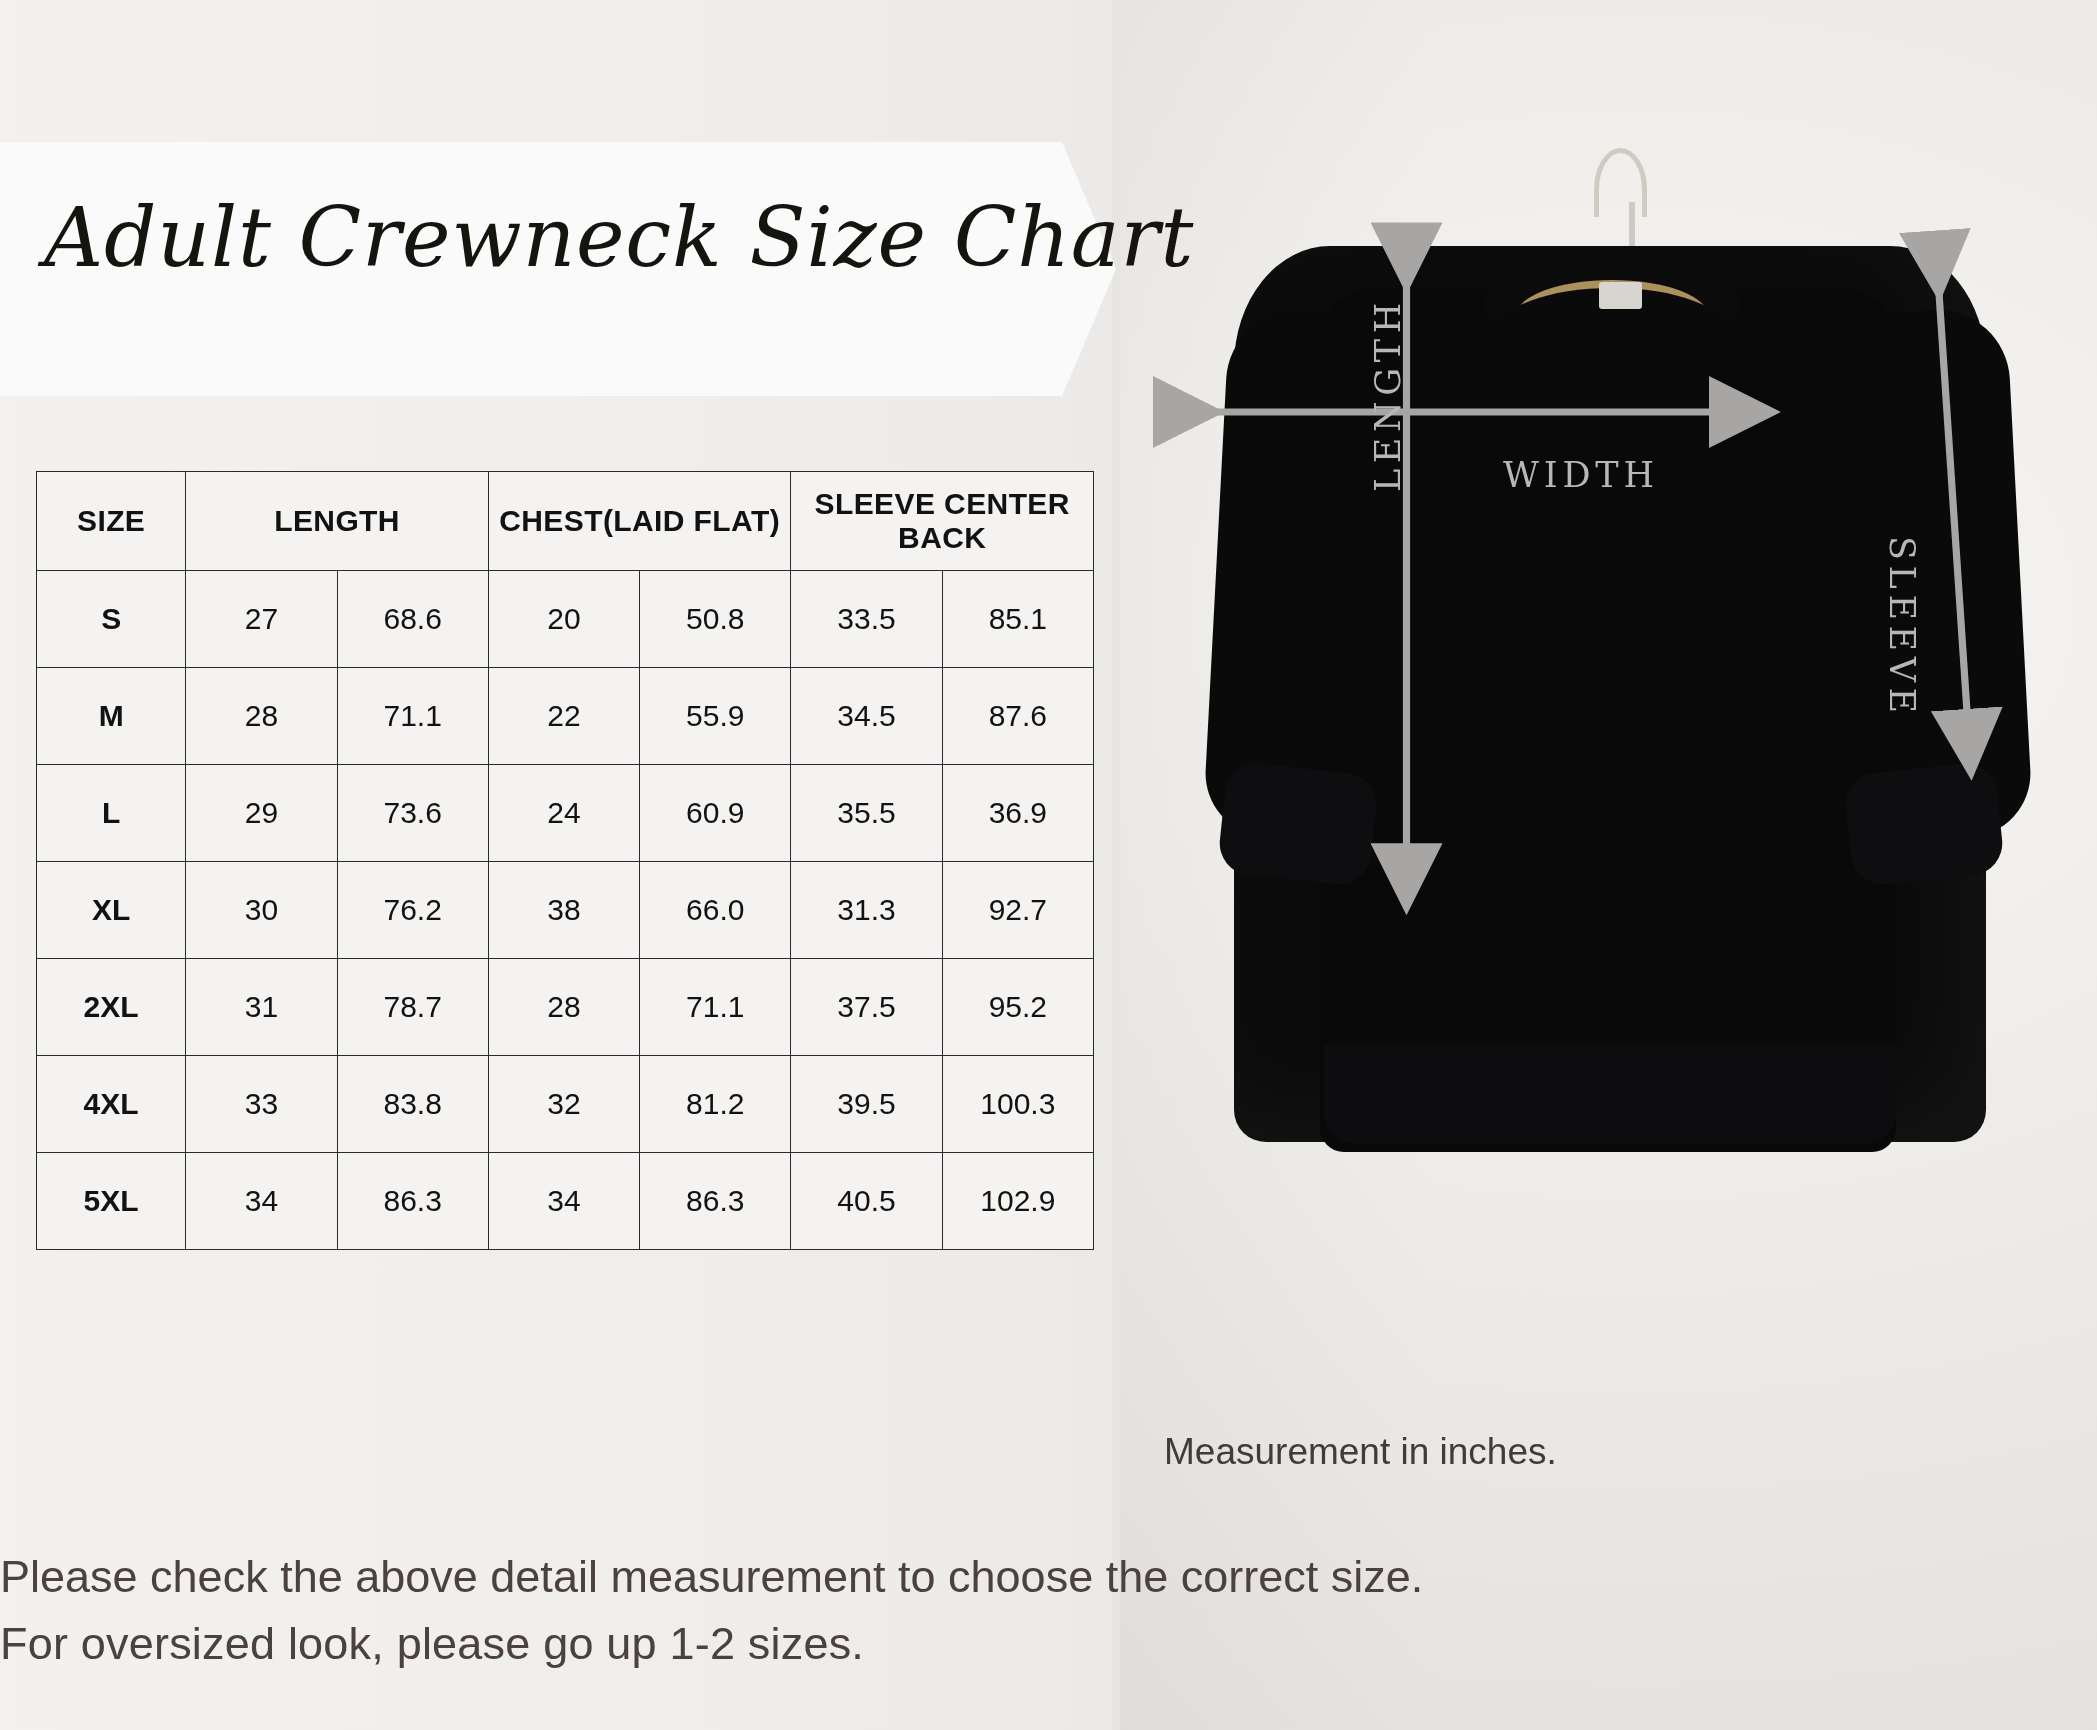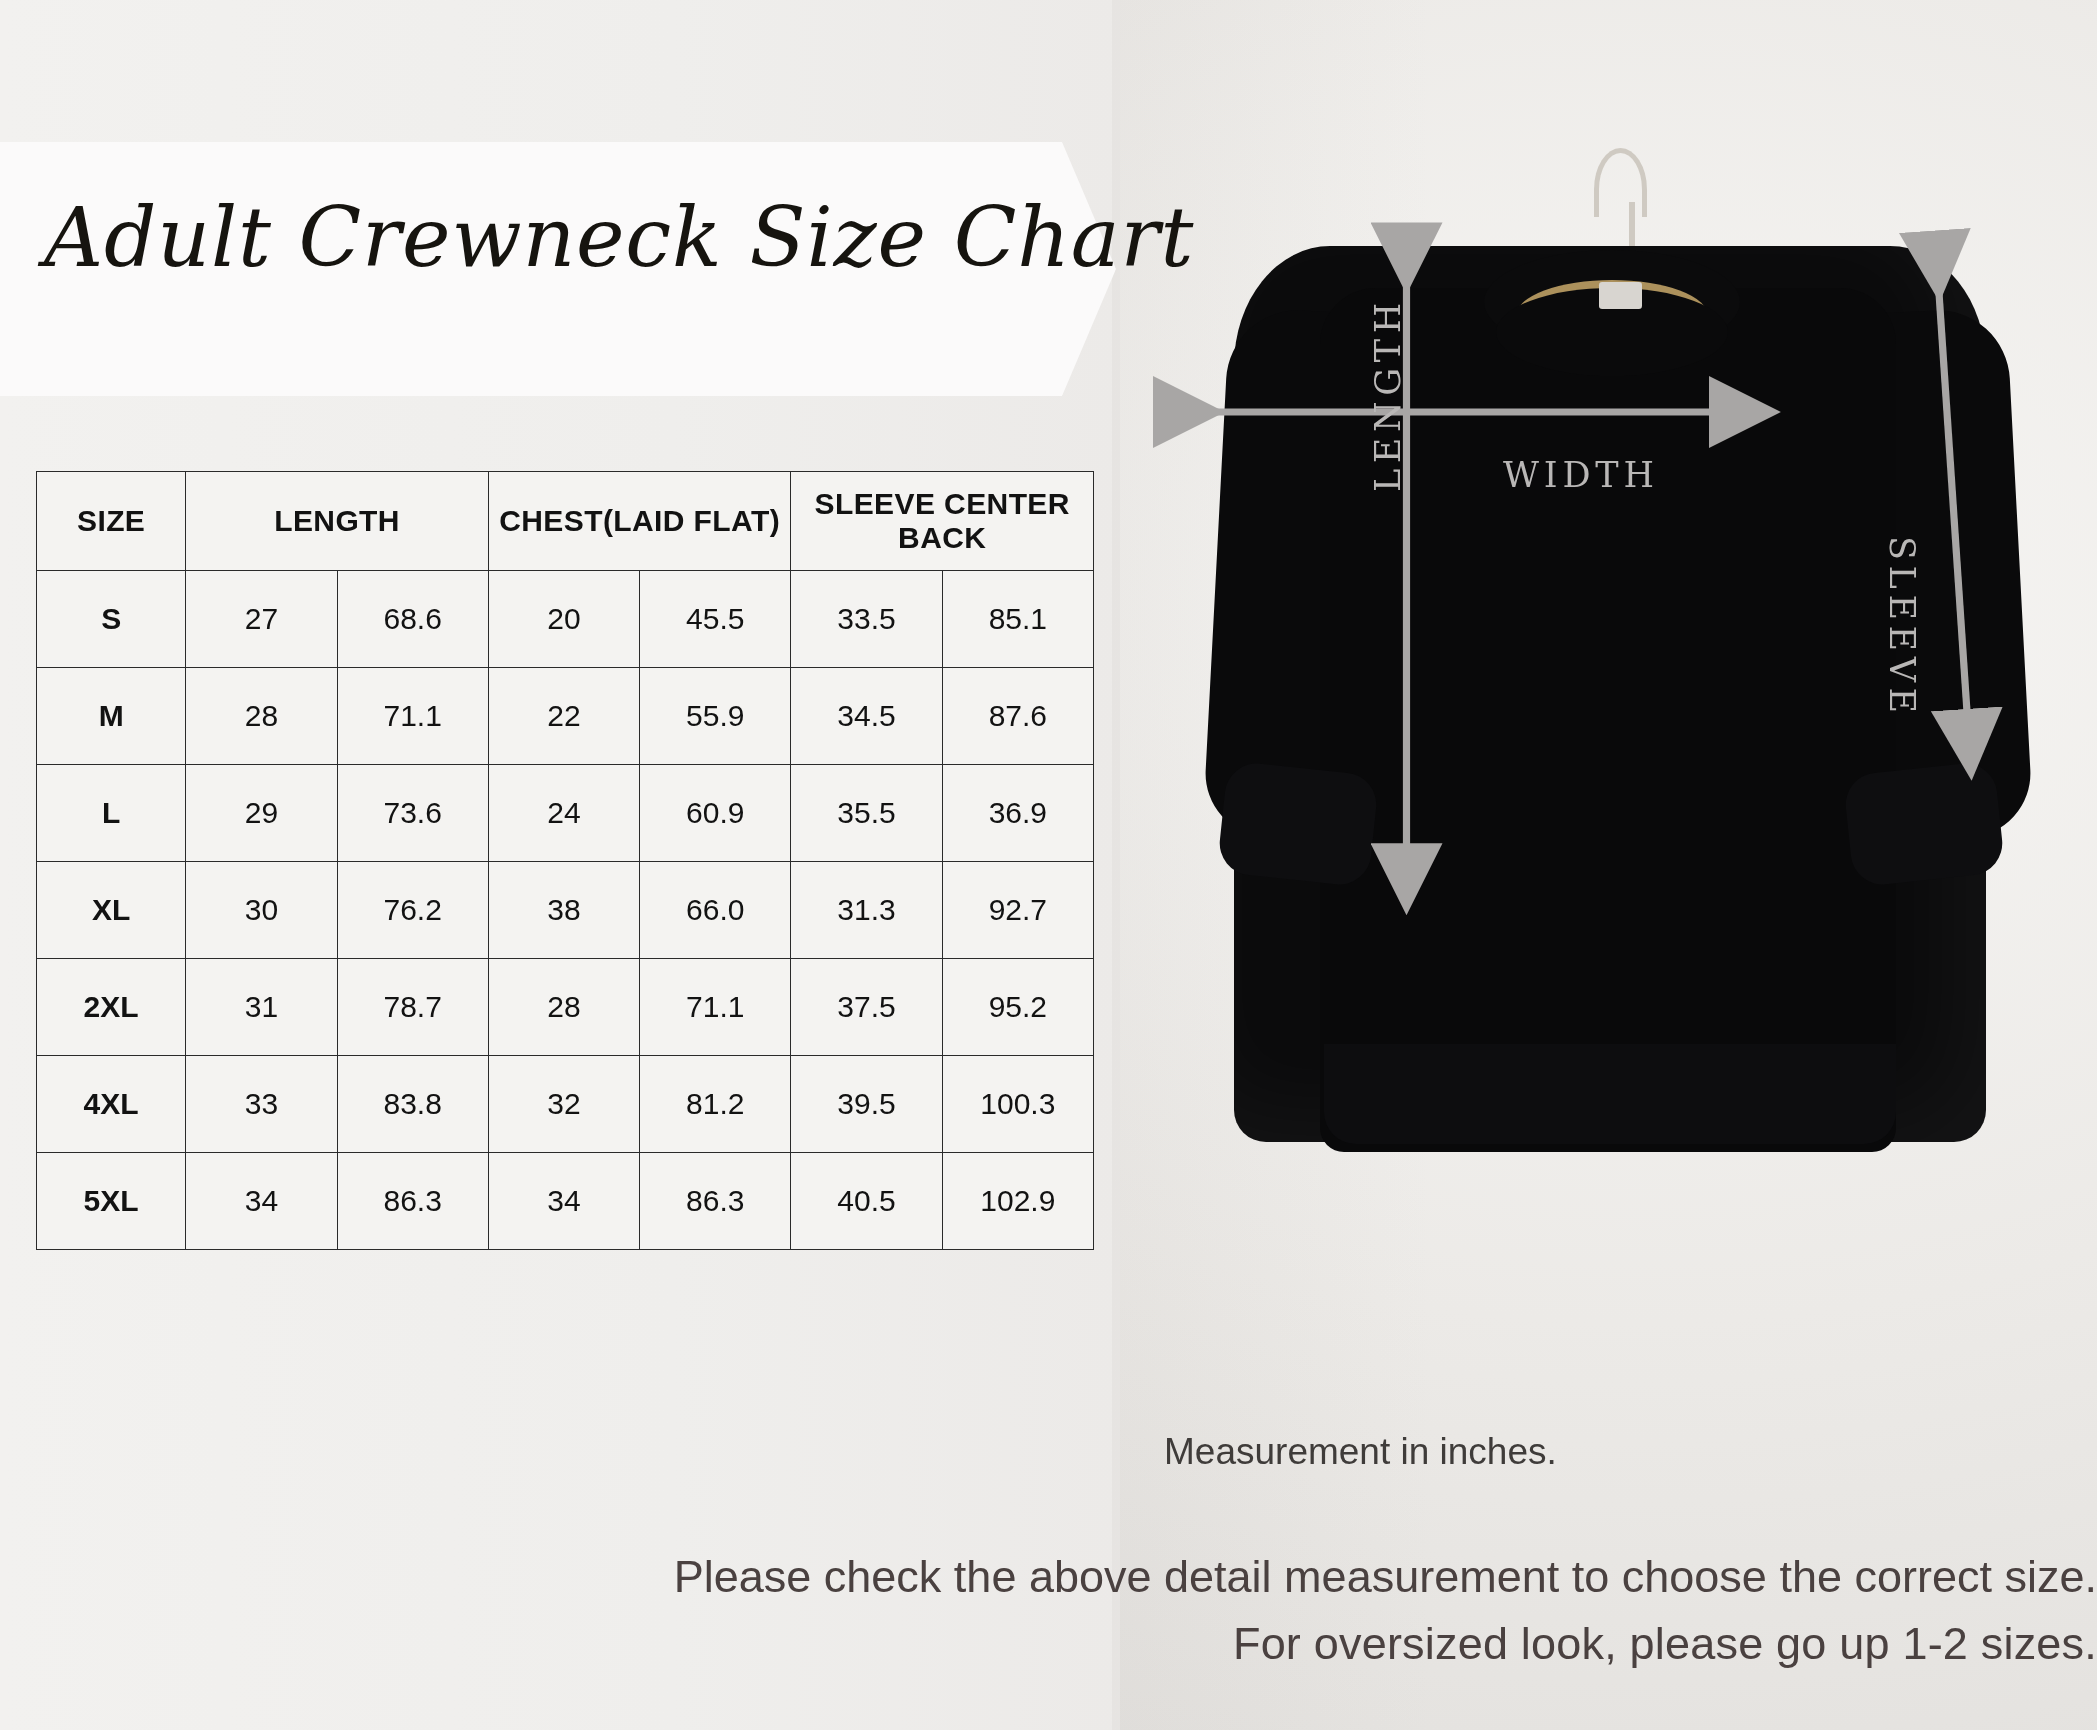--- a/index.html
+++ b/index.html
@@ -288,21 +288,21 @@
     color: #3f3c3a;
     font-family: "Liberation Sans", sans-serif;
   }
 
   
   .footer-text {
     position: absolute;
     left: 0;
     top: 1543px;
     width: 2097px;
-    text-align: right;
+    text-align: left;
     color: #4a4140;
     font-size: 45px;
     line-height: 67px;
     font-family: "Liberation Sans", sans-serif;
   }
   .footer-line2 { letter-spacing: 0.2px; }
 </style>
 </head>
 <body>
 
@@ -331,21 +331,21 @@
           <th colspan="2">CHEST(LAID FLAT)</th>
           <th colspan="2">SLEEVE CENTER BACK</th>
         </tr>
       </thead>
       <tbody>
         <tr class="data-row">
           <td class="size-cell">S</td>
           <td>27</td>
           <td>68.6</td>
           <td>20</td>
-          <td>45.5</td>
+          <td>50.8</td>
           <td>33.5</td>
           <td>85.1</td>
         </tr>
         <tr class="data-row">
           <td class="size-cell">M</td>
           <td>28</td>
           <td>71.1</td>
           <td>22</td>
           <td>55.9</td>
           <td>34.5</td>

